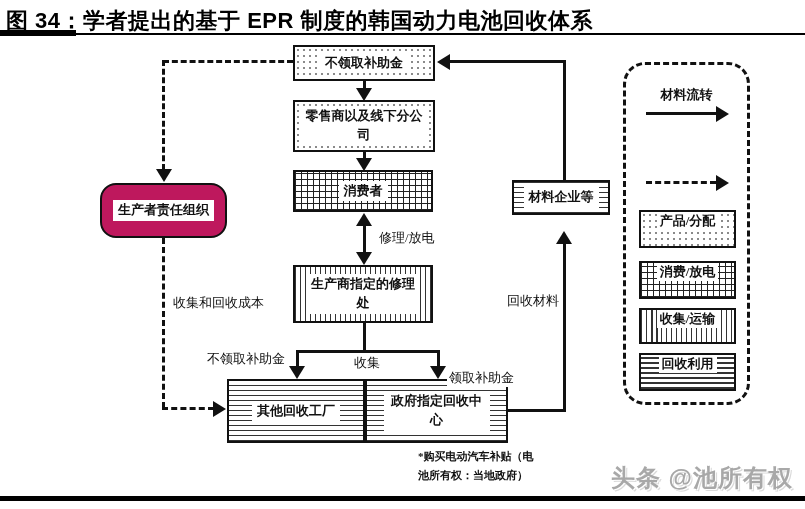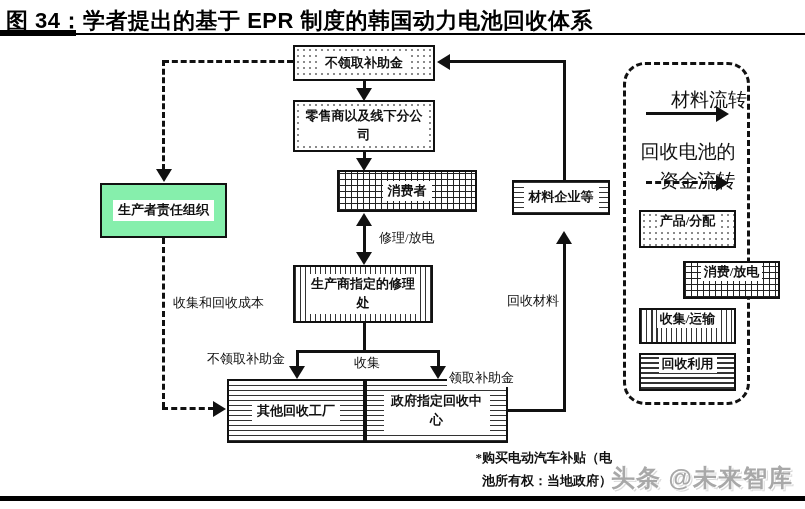--- a/index.html
+++ b/index.html
@@ -26,48 +26,48 @@
   
   .node{
     border:2px solid #111;box-sizing:border-box;
     display:flex;align-items:center;justify-content:center;
     font-weight:bold;font-size:13px;text-align:center;line-height:1.45;
   }
   .node .lbl{background:#fff;padding:1px 5px;}
   .pat-dots{background-color:#fff;background-image:radial-gradient(#8a8a8a 0.9px, transparent 1.1px);background-size:6px 6px;}
   .pat-grid{background-color:#fff;background-image:
       repeating-linear-gradient(0deg,#222 0,#222 1px,transparent 1px,transparent 6px),
-      repeating-linear-gradient(90deg,#222 0,#222 1px,transparent 1px,transparent 6px); margin-left: 44px;}
+      repeating-linear-gradient(90deg,#222 0,#222 1px,transparent 1px,transparent 6px);}
   .pat-v{background-color:#fff;background-image:repeating-linear-gradient(90deg,#333 0,#333 1.5px,transparent 1.5px,transparent 5px);}
   .pat-h{background-color:#fff;background-image:repeating-linear-gradient(0deg,#333 0,#333 1.5px,transparent 1.5px,transparent 5px);}
-  .white-box{background:#86efac;}
+  .white-box{background:#be185d;border-radius:16px;}
   
   .hline{background:#111;height:3px;}
   .vline{background:#111;width:3px;}
   .hdash{border-top:3px dashed #111;height:0;}
   .vdash{border-left:3px dashed #111;width:0;}
   .tri-down{width:0;height:0;border-left:8px solid transparent;border-right:8px solid transparent;border-top:13px solid #111;}
   .tri-up{width:0;height:0;border-left:8px solid transparent;border-right:8px solid transparent;border-bottom:13px solid #111;}
   .tri-left{width:0;height:0;border-top:8px solid transparent;border-bottom:8px solid transparent;border-right:13px solid #111;}
   .tri-right{width:0;height:0;border-top:8px solid transparent;border-bottom:8px solid transparent;border-left:13px solid #111;}
   .elabel{font-weight:normal;font-size:13px;white-space:nowrap;background:#fff;padding:0 2px;}
   
   .legend{
     left:623px;top:62px;width:127px;height:343px;
     border:3px dashed #111;border-radius:22px;box-sizing:border-box;
   }
-  .legend .ltext{position:absolute;width:100%;text-align:right;font-weight:normal;font-size:19px;line-height:1.55;}
+  .legend .ltext{position:absolute;width:100%;text-align:center;font-weight:bold;font-size:13px;line-height:1.55;}
   .legend .lbox{
     position:absolute;left:13px;width:97px;height:38px;border:2px solid #111;box-sizing:border-box;
     display:flex;align-items:flex-start;justify-content:center;font-weight:bold;font-size:13px;
   }
   .legend .lbox .lbl{background:#fff;padding:0 3px;}
   .footnote{
-    left:418px;top:447px;width:194px;text-align:right;
-    font-weight:bold;font-size:13px;line-height:1.75;
+    left:418px;top:447px;width:194px;text-align:left;
+    font-weight:bold;font-size:11px;line-height:1.75;
   }
 </style>
 </head>
 <body>
 
 <div id="stage">
 
   <div class="abs title">图 34：学者提出的基于 EPR 制度的韩国动力电池回收体系</div>
   <div class="abs rule-thin"></div>
   <div class="abs rule-thick"></div>
@@ -134,23 +134,20 @@
   <div class="abs vdash" style="left:162px;top:238px;height:170px;"></div>
   <div class="abs hdash" style="left:162px;top:407px;width:52px;"></div>
   <div class="abs tri-right" style="left:213px;top:401px;"></div>
   <div class="abs elabel" style="left:171px;top:294px;text-align:right;">收集和回收成本</div>
 
   <div class="abs legend">
     <div class="ltext" style="top:20px;">材料流转</div>
     <div style="position:absolute;left:20px;top:47px;width:72px;" class="hline"></div>
     <div style="position:absolute;left:90px;top:41px;" class="tri-right"></div>
 
-    <div class="ltext" style="top:72px;left:0;display:flex;justify-content:center;">
-      <span style="width:98px;">回收电池的资金流转</span>
-    </div>
     <div style="position:absolute;left:20px;top:116px;width:70px;" class="hdash"></div>
     <div style="position:absolute;left:90px;top:110px;" class="tri-right"></div>
 
     <div class="lbox pat-dots" style="top:145px;">
       <span class="lbl">产品/分配</span>
     </div>
     <div class="lbox pat-grid" style="top:196px;">
       <span class="lbl">消费/放电</span>
     </div>
     <div class="lbox pat-v" style="top:243px;height:36px;">
@@ -159,15 +156,15 @@
     <div class="lbox pat-h" style="top:288px;">
       <span class="lbl">回收利用</span>
     </div>
   </div>
 
   <div class="abs footnote">
     <div>*购买电动汽车补贴（电</div>
     <div>池所有权：当地政府）</div>
   </div>
 
-  <div class="abs watermark">头条 @未来智库</div>
+  <div class="abs watermark">头条 @池所有权</div>
   <div class="abs bottom-bar"></div>
 </div>
 
 </body></html>

